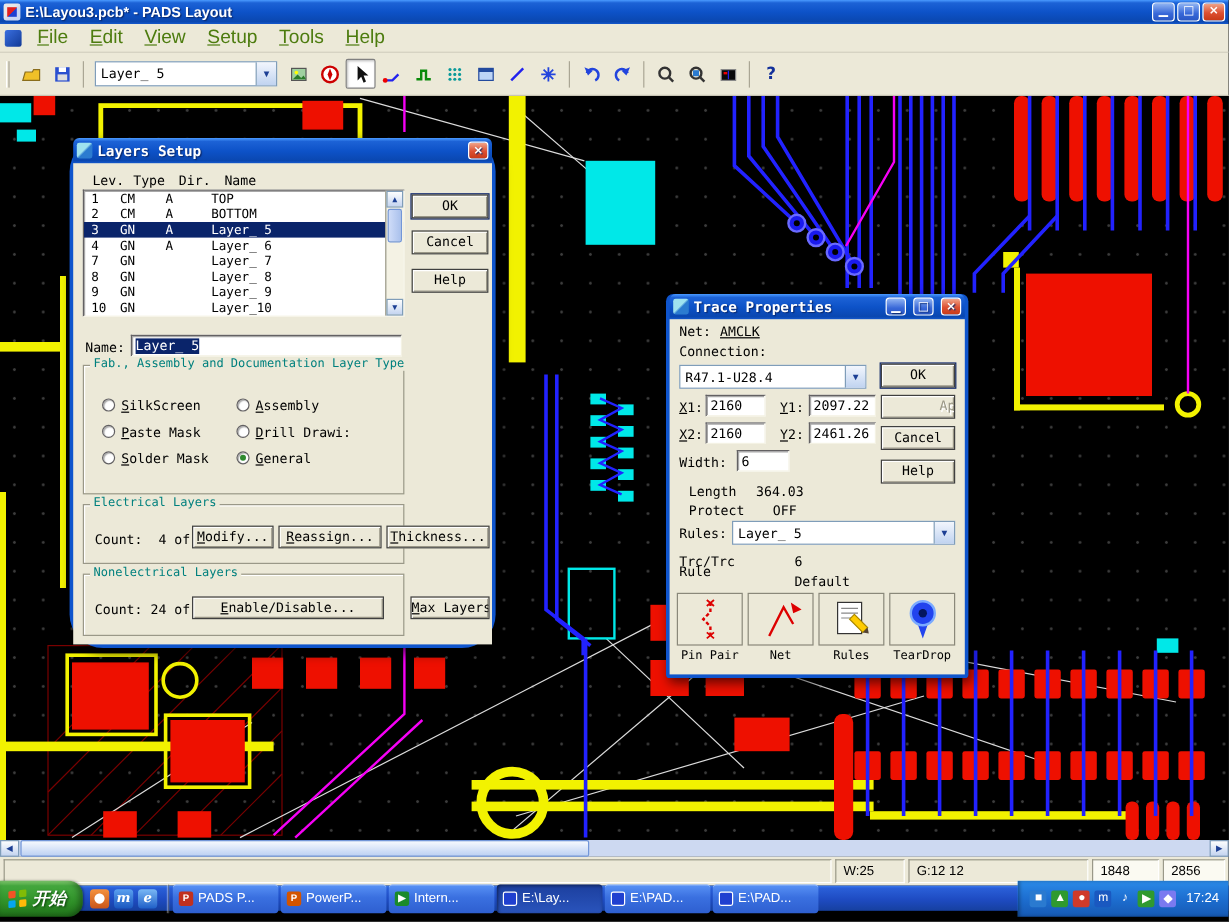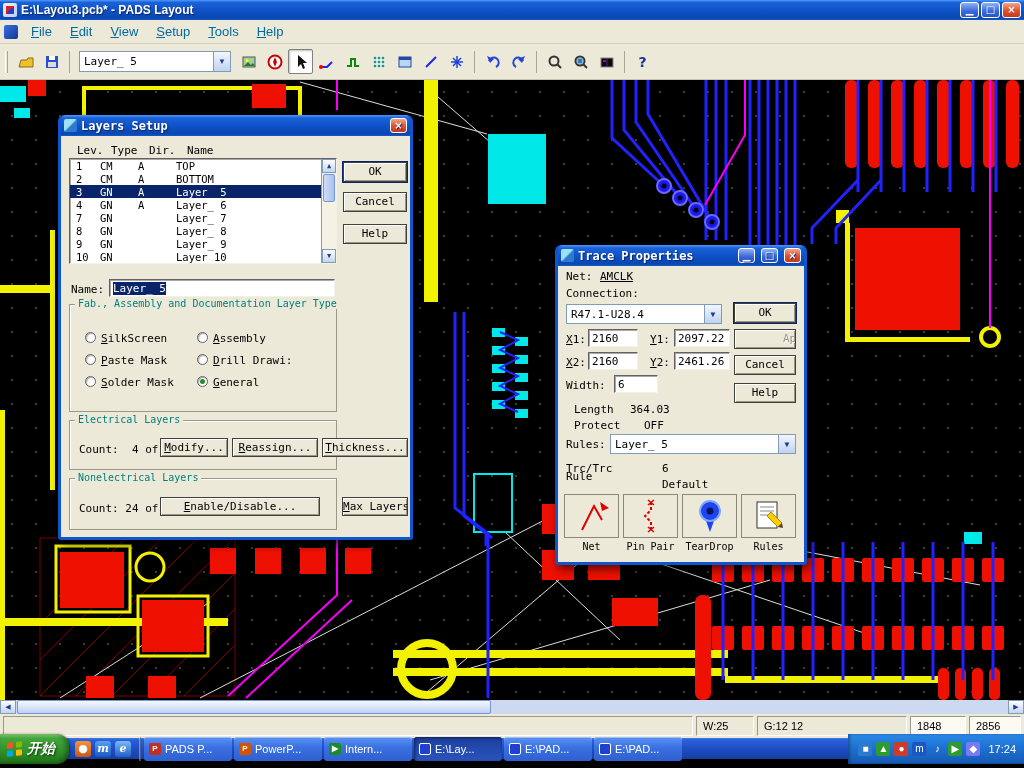--- a/index.html
+++ b/index.html
@@ -17,21 +17,21 @@
   .app-ico::after { content:""; position:absolute; left:3px; top:3px; width:8px; height:8px;
                     background:linear-gradient(135deg,#e02020 50%,#2040d0 50%); }
   .win-btn { width:19px; height:16px; margin-left:2px; border-radius:3px; border:1px solid #fff;
              background:linear-gradient(#8fb3f2,#3767d8 60%,#2b57c4); color:#fff; font:bold 10px "DejaVu Sans",sans-serif;
              display:flex; align-items:center; justify-content:center; line-height:1; }
   .win-btn.close { background:linear-gradient(#f0a58a,#dd5032 55%,#c83a18); }
 
   .menubar { height:24px; background:#ece9d8; border-bottom:1px solid #d6d2c2; display:flex; align-items:center; padding:0 4px; }
   .mdi-ico { width:14px; height:14px; margin-right:4px; border-radius:2px;
              background:linear-gradient(135deg,#3a6fe0,#123a96); }
-  .menu-item { display:inline-block; padding:4px 9px; font-size:13px; color:#0369a1; }
+  .menu-item { display:inline-block; padding:4px 9px; font-size:16px; color:#4d7c0f; }
   .menu-item::first-letter { text-decoration:underline; }
 
   .toolbar { height:36px; background:#ece9d8; border-bottom:1px solid #c8c4b4; display:flex; align-items:center; padding:0 4px; gap:1px; }
   .grip { width:3px; height:22px; margin:0 4px 0 1px; border-left:1px solid #fff; border-right:1px solid #a8a494; }
   .tb-btn { width:25px; height:25px; display:flex; align-items:center; justify-content:center; border:1px solid transparent; border-radius:2px; }
   .tb-btn.pressed { background:#fff; border:1px solid #808080; box-shadow:inset 1px 1px 2px rgba(0,0,0,.25); }
   .tb-sep { width:1px; height:22px; background:#aaa694; margin:0 4px; }
   .tb-help { font:bold 14px "DejaVu Sans",sans-serif; color:#12309a; }
 
   .combo { background:#fff; border:1px solid #7f9db9; height:21px; display:flex; align-items:center; }
@@ -448,21 +448,21 @@
 
       <g stroke="#f600f6" stroke-width="2" fill="none">
         <polyline points="745,0 745,55 705,125"></polyline>
         <line x1="990" y1="0" x2="990" y2="248"></line>
         <line x1="337" y1="0" x2="337" y2="30"></line>
         <polyline points="337,452 337,515 228,616"></polyline>
         <line x1="352" y1="520" x2="246" y2="618"></line>
       </g>
     </svg>
 
-    <div class="xp-dialog" style="left:58px; top:35px; width:355px; height:425px;">
+    <div class="xp-dialog" style="left:58px; top:35px; width:355px; height:425px;border-radius:28px;">
       <div class="dlg-title">
         <span class="d-ico"></span>
         <span>Layers Setup</span>
         <span class="spacer"></span>
         <span class="win-btn close">×</span>
       </div>
       <div class="dlg-body" style="height:401px;">
         <span class="abs" style="left:16px; top:8px;">Lev.</span>
         <span class="abs" style="left:50px; top:8px;">Type</span>
         <span class="abs" style="left:88px; top:8px;">Dir.</span>
@@ -571,59 +571,59 @@
 
         <span class="abs" style="left:8px; top:196px;">Trc/Trc</span>
         <span class="abs pre" style="left:104px; top:196px;">6</span>
         <span class="abs" style="left:8px; top:204px;">Rule</span>
         <span class="abs pre" style="left:104px; top:212px;">Default</span>
 
         <div class="abs" style="left:6px; top:228px; width:234px; display:flex; gap:4px;">
           <div class="tool-cell">
             <span class="tool-box">
               <svg width="40" height="36">
-                  <path d="M10,32 L22,8 L30,22" stroke="#d00" stroke-width="2" fill="none"></path>
-                  <polygon points="28,4 37,10 30,13" fill="#d00"></polygon>
-                </svg>
-            </span>
-            <span class="tool-label">Net</span>
-          </div>
-          <div class="tool-cell">
-            <span class="tool-box">
-              <svg width="40" height="36">
                   <path d="M20,4 L20,12 L14,18 L20,24 L20,32" stroke="#d00" stroke-width="2" fill="none" stroke-dasharray="3,2"></path>
                   <path d="M17,2 L23,7 M23,2 L17,7" stroke="#d00" stroke-width="1.5"></path>
                   <path d="M17,29 L23,34 M23,29 L17,34" stroke="#d00" stroke-width="1.5"></path>
                 </svg>
             </span>
             <span class="tool-label">Pin Pair</span>
           </div>
           <div class="tool-cell">
             <span class="tool-box">
               <svg width="40" height="36">
-                  <polygon points="15,20 25,20 20,34" fill="#2244ee"></polygon>
-                  <circle cx="20" cy="13" r="10" fill="#2244ee" stroke="#7aaaff" stroke-width="2"></circle>
-                  <circle cx="20" cy="13" r="3.5" fill="#04165e"></circle>
+                  <path d="M10,32 L22,8 L30,22" stroke="#d00" stroke-width="2" fill="none"></path>
+                  <polygon points="28,4 37,10 30,13" fill="#d00"></polygon>
                 </svg>
             </span>
-            <span class="tool-label">TearDrop</span>
+            <span class="tool-label">Net</span>
           </div>
           <div class="tool-cell">
             <span class="tool-box">
               <svg width="40" height="36">
                   <rect x="8" y="4" width="20" height="26" fill="#fff" stroke="#333"></rect>
                   <line x1="11" y1="9" x2="25" y2="9" stroke="#888"></line>
                   <line x1="11" y1="13" x2="25" y2="13" stroke="#888"></line>
                   <line x1="11" y1="17" x2="20" y2="17" stroke="#888"></line>
                   <polygon points="22,14 33,25 29,29 18,18" fill="#fc0" stroke="#a80"></polygon>
                   <polygon points="29,29 33,25 34,30" fill="#543"></polygon>
                 </svg>
             </span>
             <span class="tool-label">Rules</span>
           </div>
+          <div class="tool-cell">
+            <span class="tool-box">
+              <svg width="40" height="36">
+                  <polygon points="15,20 25,20 20,34" fill="#2244ee"></polygon>
+                  <circle cx="20" cy="13" r="10" fill="#2244ee" stroke="#7aaaff" stroke-width="2"></circle>
+                  <circle cx="20" cy="13" r="3.5" fill="#04165e"></circle>
+                </svg>
+            </span>
+            <span class="tool-label">TearDrop</span>
+          </div>
         </div>
       </div>
     </div>
   </div>
 
   <div class="hscroll">
     <span class="h-arrow">◀</span>
     <span class="h-thumb"></span>
     <span class="h-arrow" style="margin-left:auto;">▶</span>
   </div>

